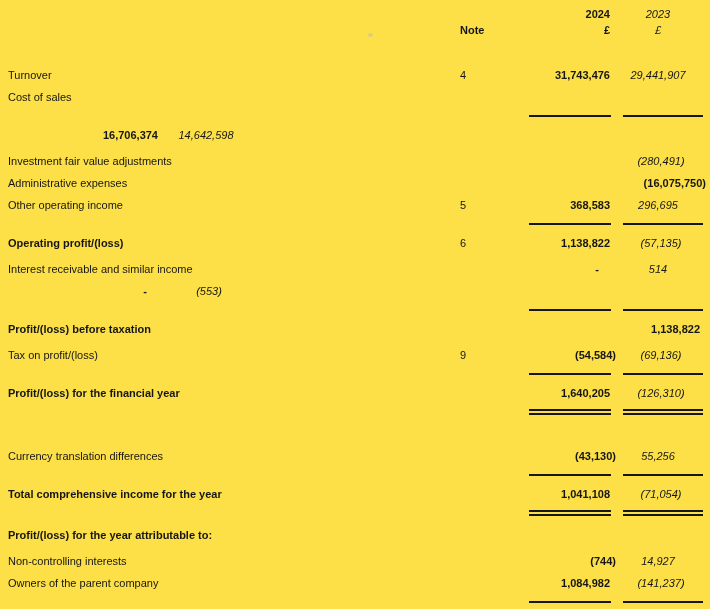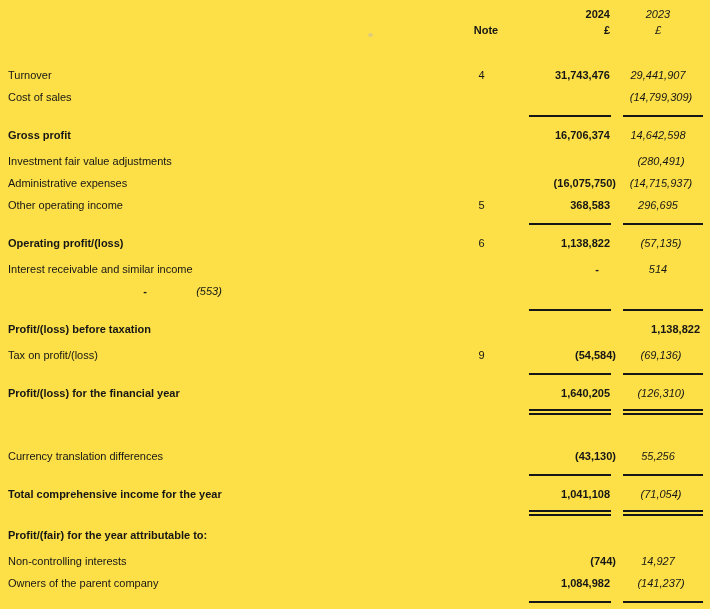--- a/index.html
+++ b/index.html
@@ -10,21 +10,21 @@
     padding:6px 4px 0 8px;
     background:#fde047;
     overflow:hidden;
     font-family:"Liberation Sans","DejaVu Sans",sans-serif;
     font-size:11px;
     color:#161616;
     -webkit-font-smoothing:antialiased;
   }
   .row{display:flex;height:22px;line-height:22px;align-items:baseline;}
   .c-label{flex:1;white-space:nowrap;overflow:hidden;}
-  .c-note{width:52px;text-align:center;padding-right:9px;box-sizing:border-box;}
+  .c-note{width:52px;text-align:left;padding-right:9px;box-sizing:border-box;}
   .a24{width:104px;text-align:right;font-weight:700;box-sizing:border-box;white-space:nowrap;}
   .a23{width:90px;text-align:center;font-style:italic;box-sizing:border-box;white-space:nowrap;}
   .a24.pos,.a23.pos{padding-right:6px;}
   .a24.dash{padding-right:17px;}
   .bold{font-weight:700;}
   .section{margin-bottom:4px;}
   .gap-top{margin-top:22px;}
 
   
   .hdr .row{height:16px;line-height:16px;}
@@ -68,48 +68,45 @@
   <div id="statement-rows">
       <div class="row">
         <div class="c-label">Turnover</div>
         <div class="c-note">4</div>
         <div class="a24 pos">31,743,476</div>
         <div class="a23 pos">29,441,907</div>
       </div>
       <div class="row">
         <div class="c-label">Cost of sales</div>
         <div class="c-note"></div>
-        <div class="a23 neg">(14,799,309)</div>
-      </div>
-      <div class="rulerow">
-        <div class="c-label"></div>
-        <div class="c-note"></div>
-        <div class="line-cell24">
-          <span class="line24"></span>
-        </div>
-        <div class="line-cell23">
-          <span class="line23"></span>
-        </div>
-      </div>
-      <div class="row section">
-        <div class="c-label bold">Gross profit</div>
+      </div>
+      <div class="rulerow">
+        <div class="c-label"></div>
+        <div class="c-note"></div>
+        <div class="line-cell24">
+          <span class="line24"></span>
+        </div>
+        <div class="line-cell23">
+          <span class="line23"></span>
+        </div>
+      </div>
+      <div class="row section">
         <div class="c-note"></div>
         <div class="a24 pos">16,706,374</div>
         <div class="a23 pos">14,642,598</div>
       </div>
       <div class="row">
         <div class="c-label">Investment fair value adjustments</div>
         <div class="c-note"></div>
         <div class="a23 neg">(280,491)</div>
       </div>
       <div class="row">
         <div class="c-label">Administrative expenses</div>
         <div class="c-note"></div>
         <div class="a24 neg">(16,075,750)</div>
-        <div class="a23 neg">(14,715,937)</div>
       </div>
       <div class="row">
         <div class="c-label">Other operating income</div>
         <div class="c-note">5</div>
         <div class="a24 pos">368,583</div>
         <div class="a23 pos">296,695</div>
       </div>
       <div class="rulerow">
         <div class="c-label"></div>
         <div class="c-note"></div>
@@ -210,21 +207,21 @@
         <div class="c-label"></div>
         <div class="c-note"></div>
         <div class="line-cell24">
           <span class="line24"></span>
         </div>
         <div class="line-cell23">
           <span class="line23"></span>
         </div>
       </div>
       <div class="row section">
-        <div class="c-label bold">Profit/(fair) for the year attributable to:</div>
+        <div class="c-label bold">Profit/(loss) for the year attributable to:</div>
         <div class="c-note"></div>
         <div class="a24"></div>
         <div class="a23"></div>
       </div>
       <div class="row">
         <div class="c-label">Non-controlling interests</div>
         <div class="c-note"></div>
         <div class="a24 neg">(744)</div>
         <div class="a23 pos">14,927</div>
       </div>

